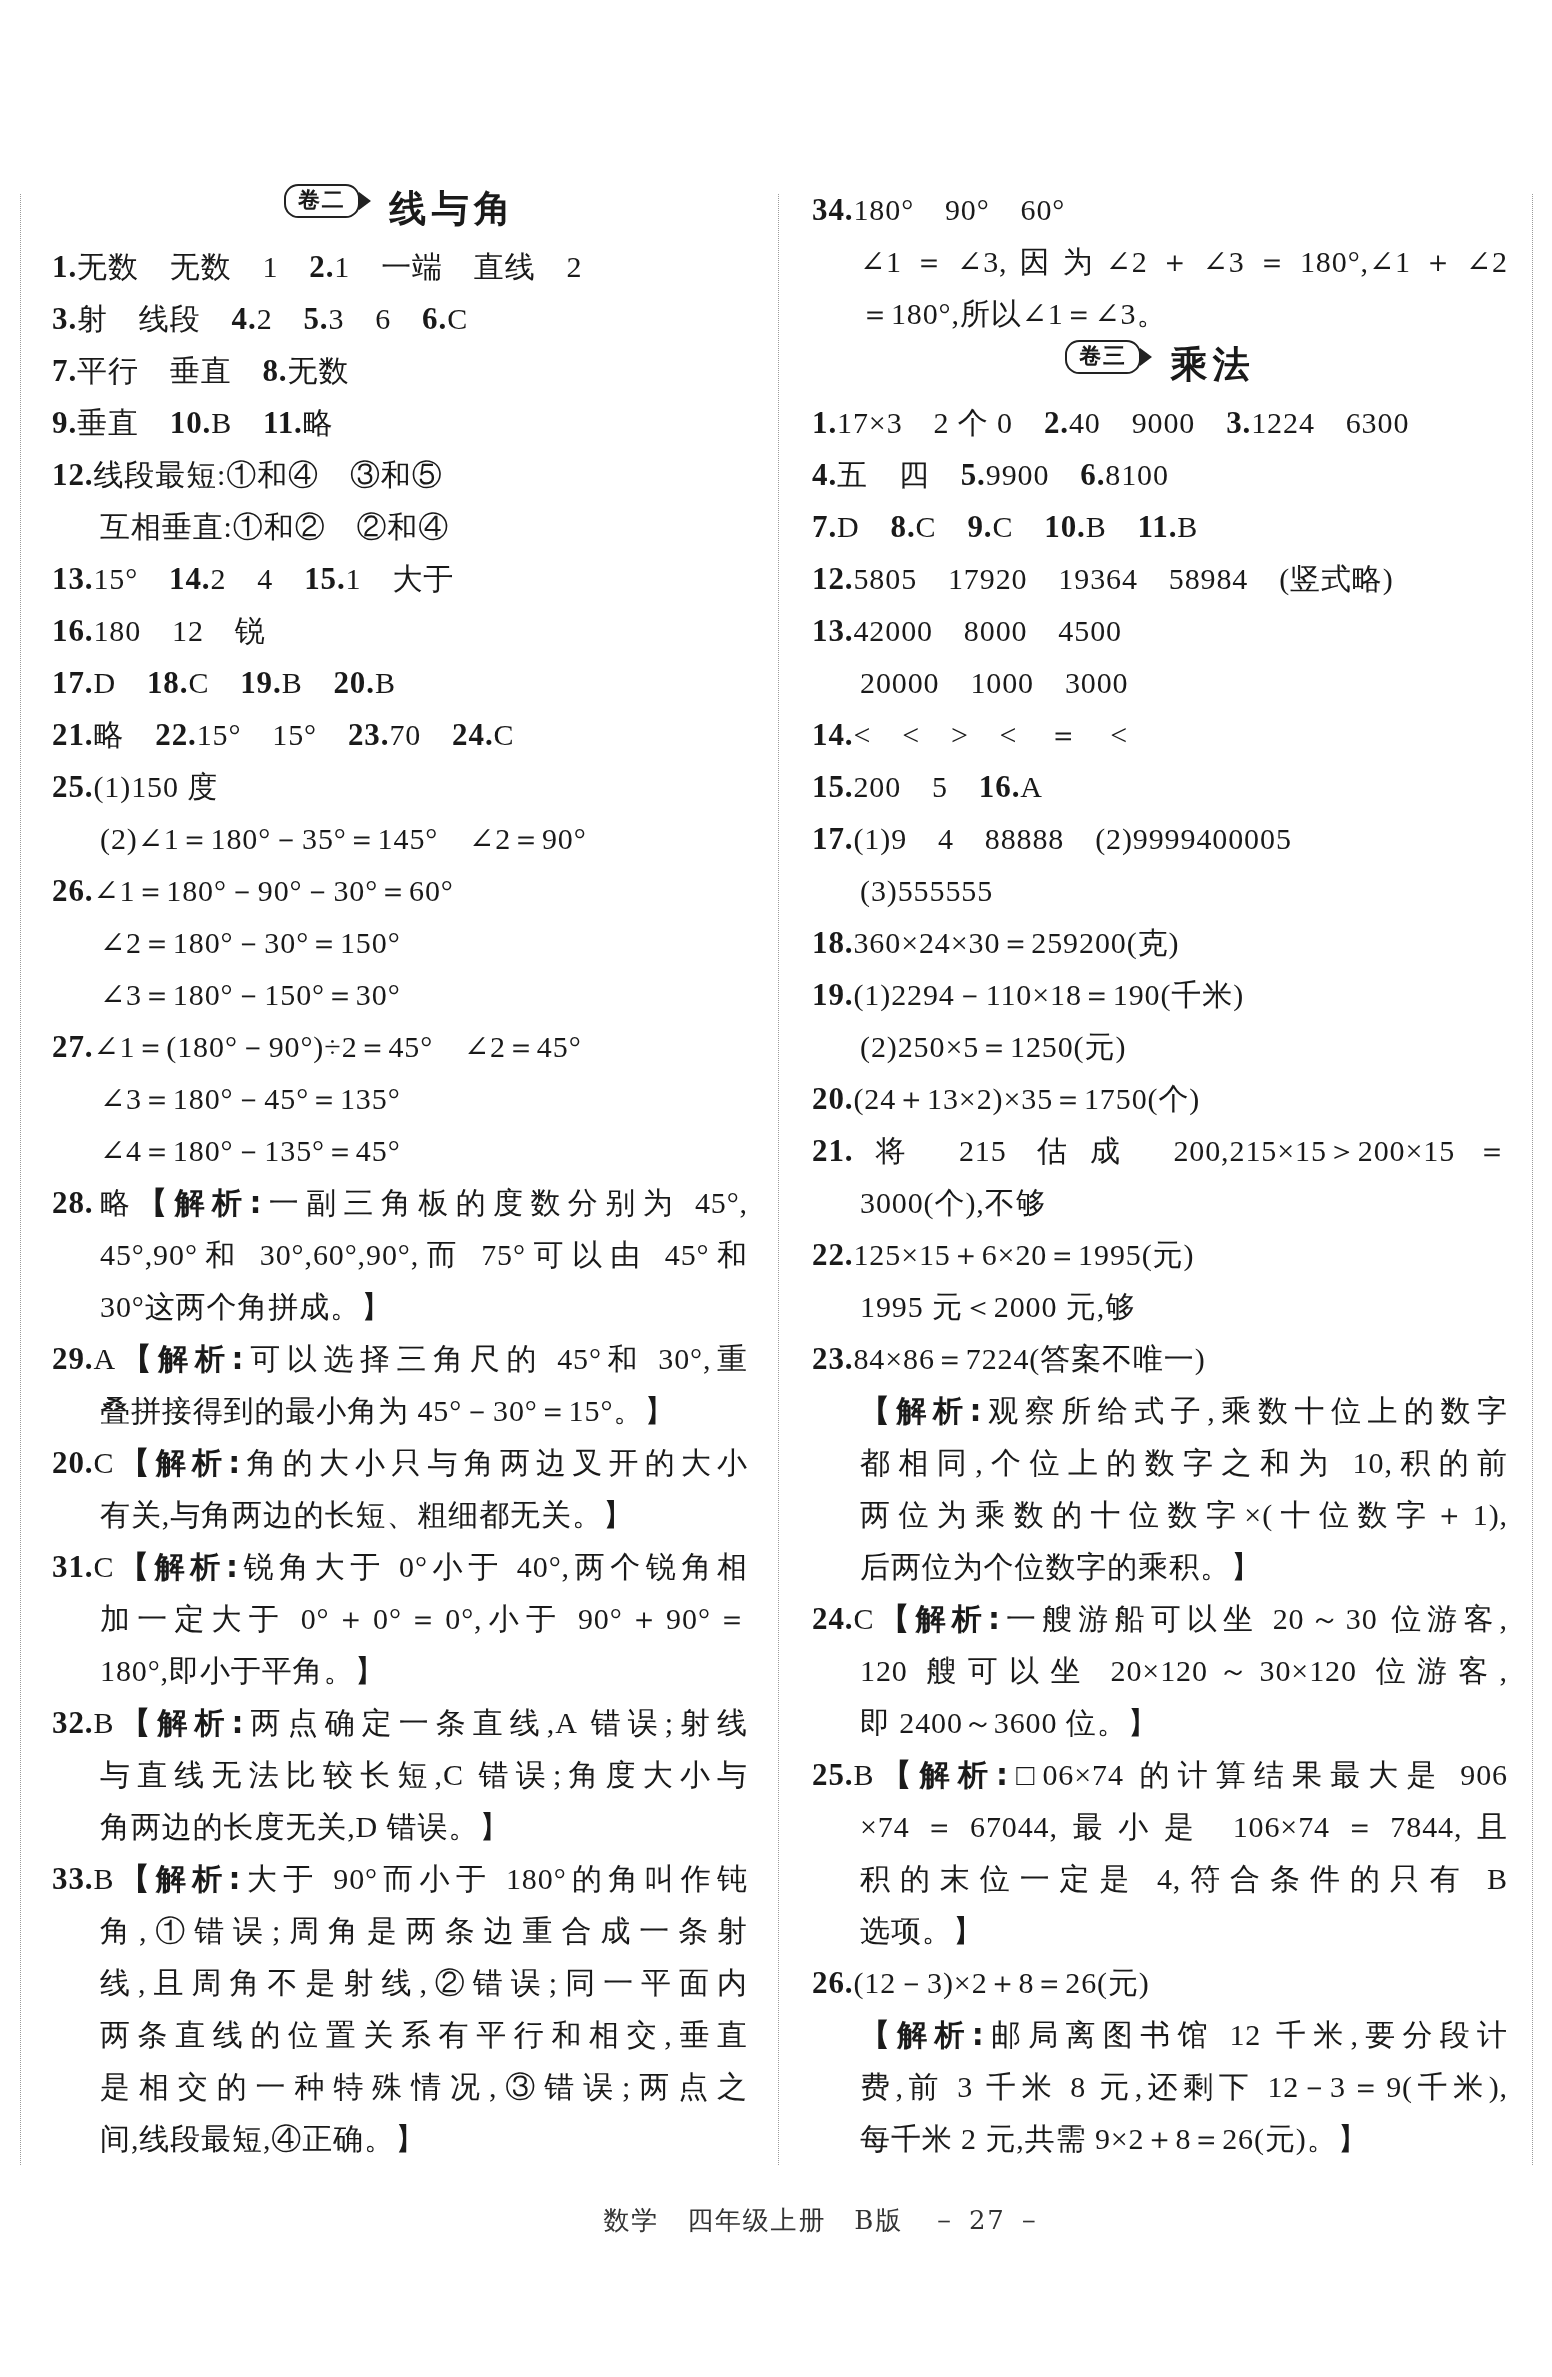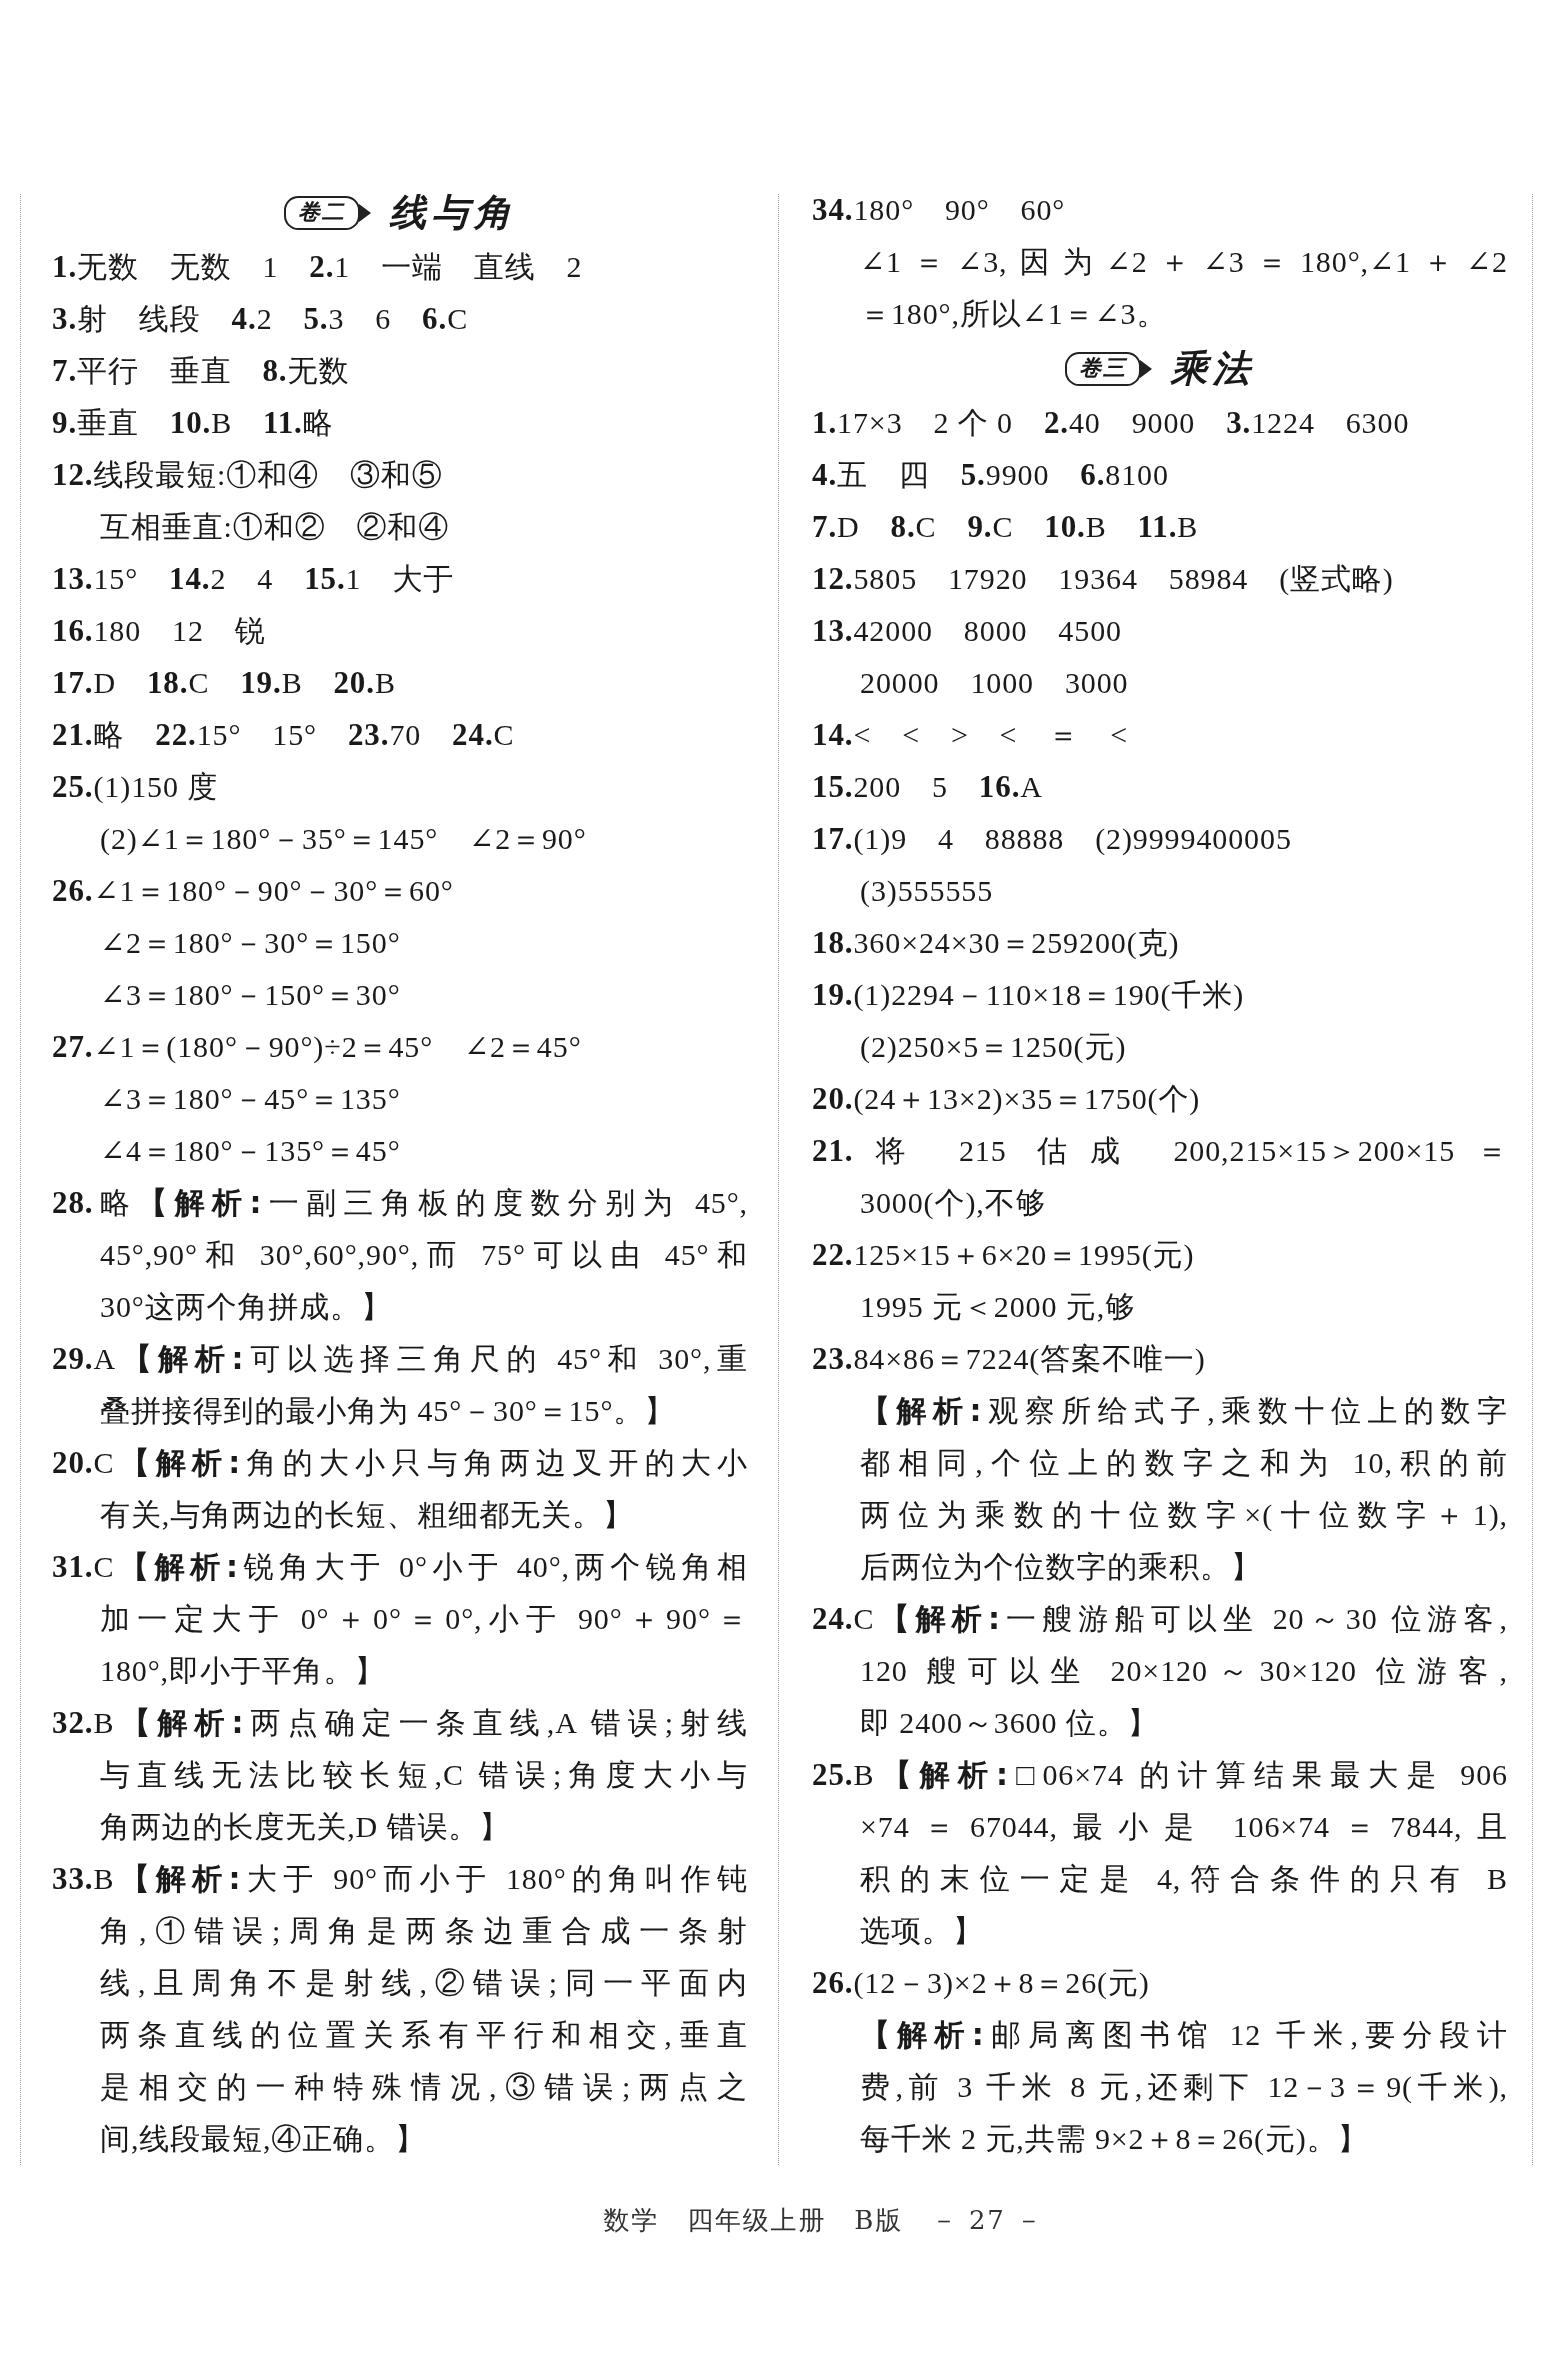--- a/index.html
+++ b/index.html
@@ -14,21 +14,21 @@
   .col-right { left: 812px; width: 696px; }
   .line {
     height: 52px; line-height: 52px; font-size: 30px; white-space: nowrap;
     letter-spacing: 0.9px;
   }
   .line.indent { padding-left: 48px; }
   .line.just { text-align: justify; text-align-last: justify; }
   .num { font-family: "Liberation Serif", serif; font-weight: bold; font-size: 31px; }
   .ans { font-family: "Liberation Serif", "DejaVu Serif", serif; }
   .ana-tag { font-family: "DejaVu Sans", sans-serif; font-weight: bold; }
-  .sec-head { height: 57px; display: flex; align-items: center; justify-content: center; gap: 18px; font-style: italic; }
+  .sec-head { height: 57px; display: flex; align-items: flex-start; justify-content: center; gap: 18px; }
   .badge { display: inline-flex; align-items: center; }
   .badge-pill {
     display: inline-block; border: 2.2px solid #222; border-radius: 14.3px;
     padding: 0 12.5px; height: 30px; line-height: 28.5px; font-family: "DejaVu Sans", sans-serif;
     font-weight: bold; font-size: 22px; letter-spacing: 1.8px;
   }
   .badge-arrow {
     width: 0; height: 0; border-top: 9.8px solid transparent; border-bottom: 9.8px solid transparent;
     border-left: 12.5px solid #222; margin-left: -0.9px;
   }

